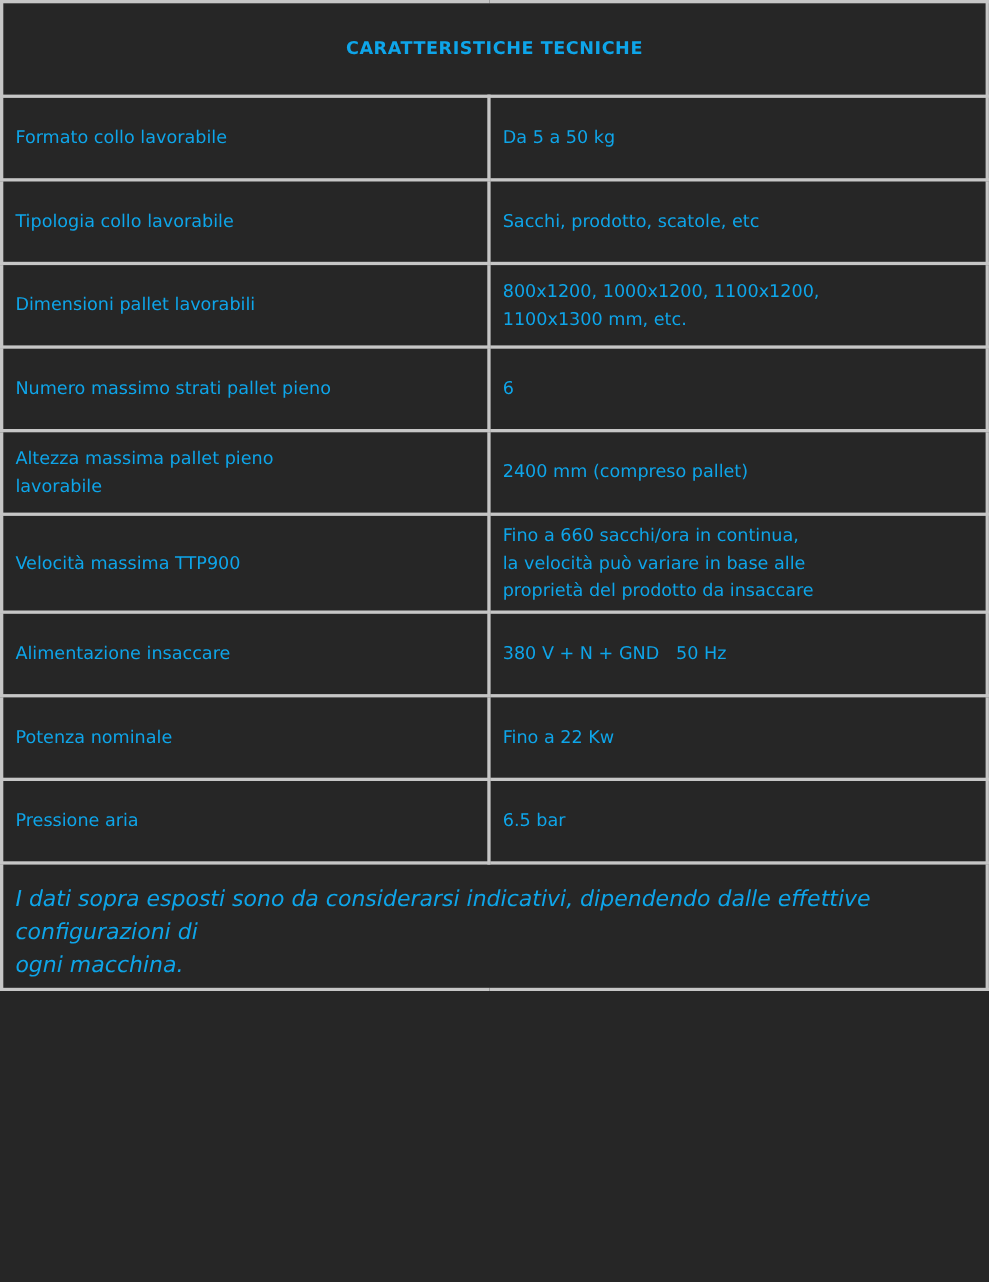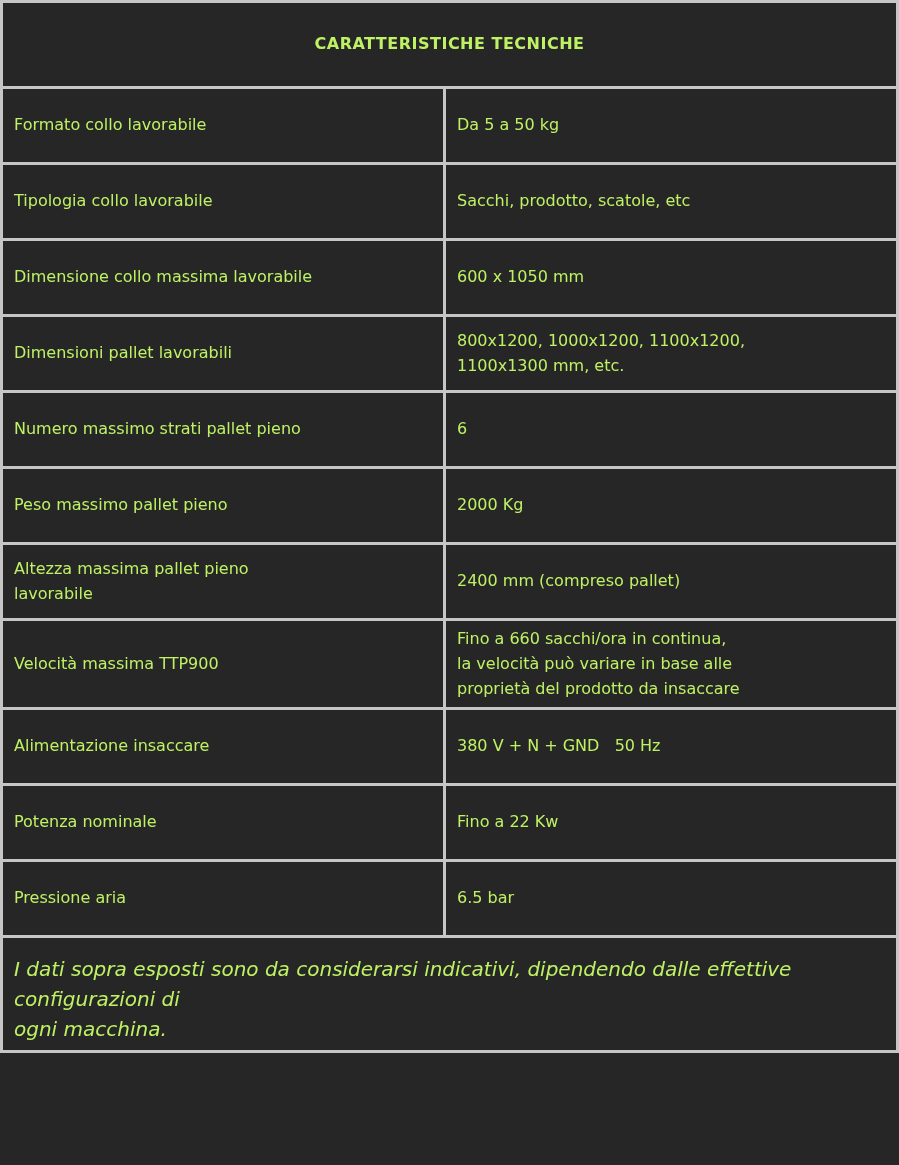--- a/index.html
+++ b/index.html
@@ -9,21 +9,21 @@
     font-family: "DejaVu Sans", "Liberation Sans", sans-serif;
   }
   table.specs {
     border-collapse: collapse;
     width: 899px;
     table-layout: fixed;
     background: #262626;
   }
   .specs th, .specs td {
     border: 3px solid #c6c6c6;
-    color: #bef264;
+    color: #0ea5e9;
     font-size: 16px;
     padding: 6px 11px;
     vertical-align: middle;
     white-space: pre-wrap;
     line-height: 1.55;
     overflow: hidden;
   }
   .title-cell {
     font-weight: bold;
     text-align: center;
@@ -58,35 +58,27 @@
 
     <tr class="spec-row">
       <td>Formato collo lavorabile</td>
       <td>Da 5 a 50 kg</td>
     </tr>
     <tr class="spec-row">
       <td>Tipologia collo lavorabile</td>
       <td>Sacchi, prodotto, scatole, etc</td>
     </tr>
     <tr class="spec-row">
-      <td>Dimensione collo massima lavorabile</td>
-      <td>600 x 1050 mm</td>
-    </tr>
-    <tr class="spec-row">
       <td>Dimensioni pallet lavorabili</td>
       <td>800x1200, 1000x1200, 1100x1200,
 1100x1300 mm, etc.</td>
     </tr>
     <tr class="spec-row">
       <td>Numero massimo strati pallet pieno</td>
       <td>6</td>
-    </tr>
-    <tr class="spec-row">
-      <td>Peso massimo pallet pieno</td>
-      <td>2000 Kg</td>
     </tr>
     <tr class="spec-row">
       <td>Altezza massima pallet pieno
 lavorabile</td>
       <td>2400 mm (compreso pallet)</td>
     </tr>
     <tr class="spec-row">
       <td>Velocità massima TTP900</td>
       <td>Fino a 660 sacchi/ora in continua,
 la velocità può variare in base alle

